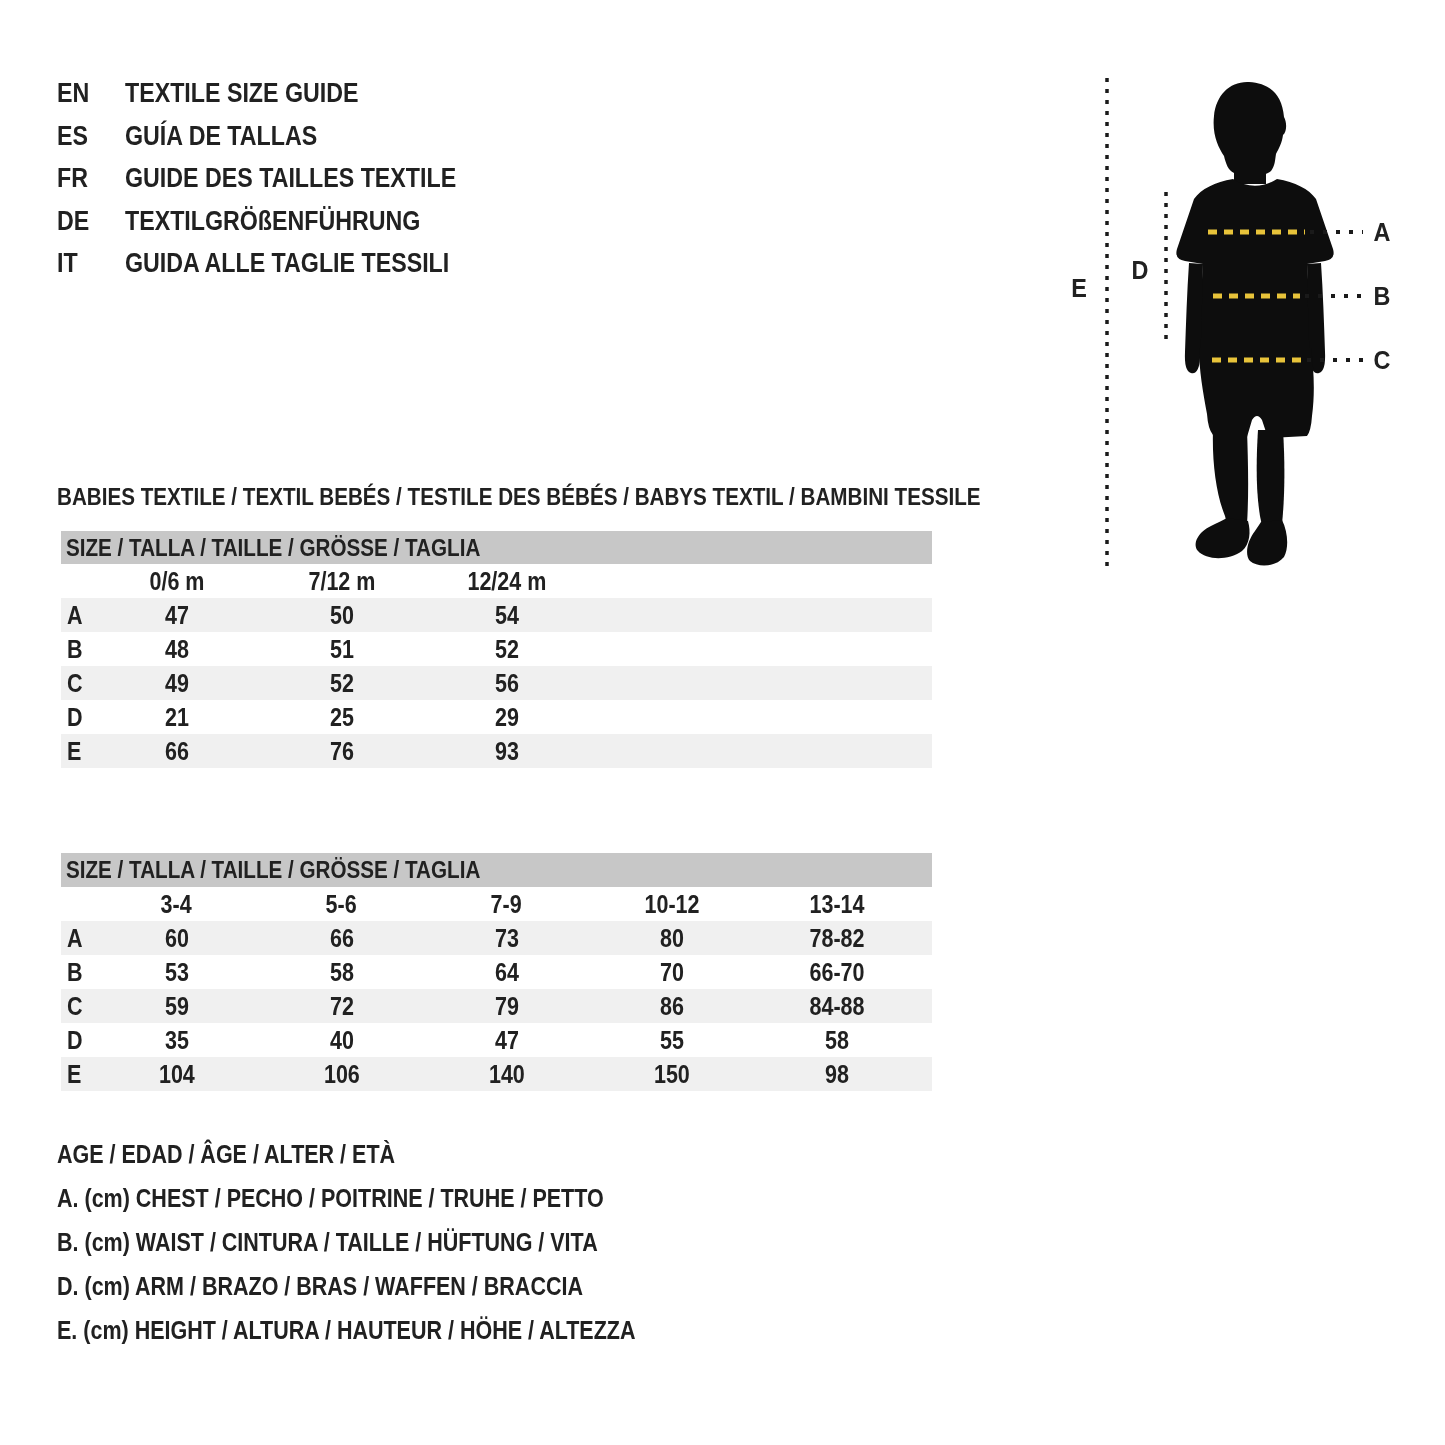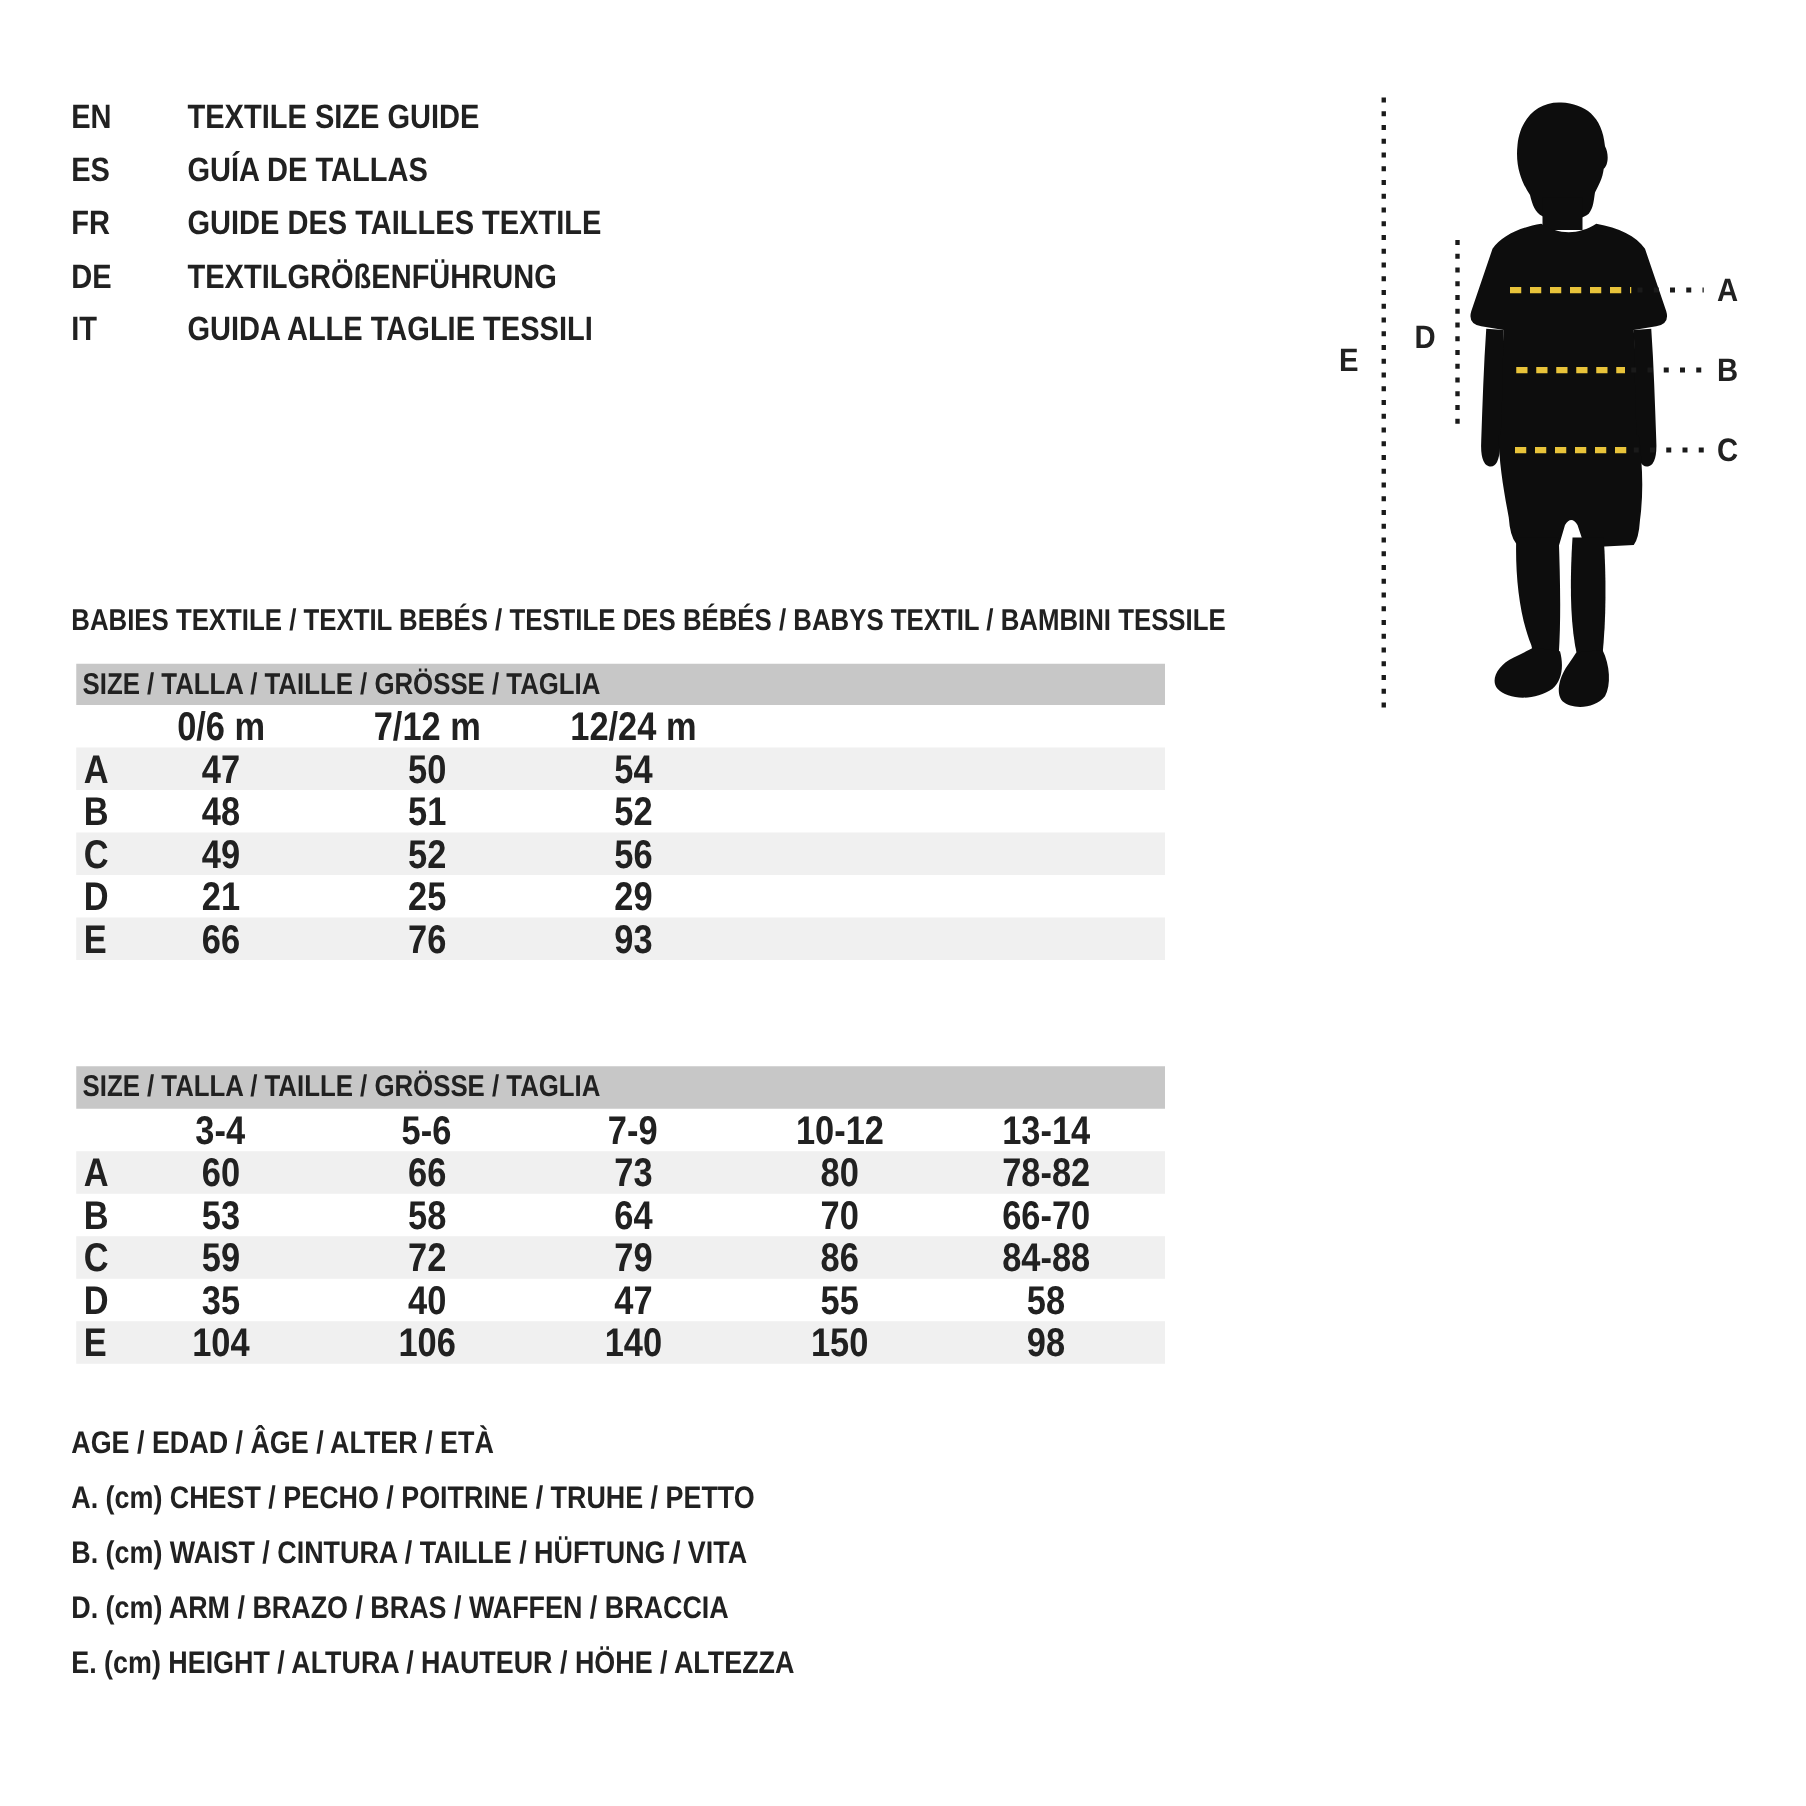--- a/index.html
+++ b/index.html
@@ -14,29 +14,29 @@
   body{font-family:"Liberation Sans", sans-serif;color:var(--text-color);}
   .page{position:relative;width:1445px;height:1445px;background:#fff;overflow:hidden;}
 
   .cond{display:inline-block;transform:scaleX(0.86);transform-origin:0 50%;white-space:nowrap;}
   .cond-c{display:inline-block;transform:scaleX(0.86);transform-origin:50% 50%;white-space:nowrap;}
 
   
   .header-block{position:absolute;left:57px;top:72px;font-size:27px;font-weight:700;}
   .hline{height:42.5px;line-height:42.5px;position:relative;}
   .hcode{position:absolute;left:0;top:0;}
-  .htitle{position:absolute;left:68px;top:0;margin-left:25px;}
+  .htitle{position:absolute;left:68px;top:0;}
 
   
   .section-title{position:absolute;left:57px;font-size:24px;font-weight:700;line-height:26px;text-align:right;}
 
   
   .size-table{position:absolute;left:61px;width:871px;font-weight:700;}
   .tbar{height:33px;background:var(--bar-gray);display:flex;align-items:center;padding-left:5px;font-size:24px;}
-  .trow{height:34px;display:flex;align-items:center;font-size:32px;}
+  .trow{height:34px;display:flex;align-items:center;font-size:25px;}
   .trow.stripe{background:var(--stripe-gray);}
   .tlabel{width:33px;padding-left:6px;}
   .tcell{width:165px;text-align:center;}
 
   
   .legend-block{position:absolute;left:57px;top:1132px;font-size:25px;font-weight:700;}
   .legend-line{height:44px;line-height:44px;}
 
   
   .figure-svg{position:absolute;left:1060px;top:70px;width:340px;height:510px;}

